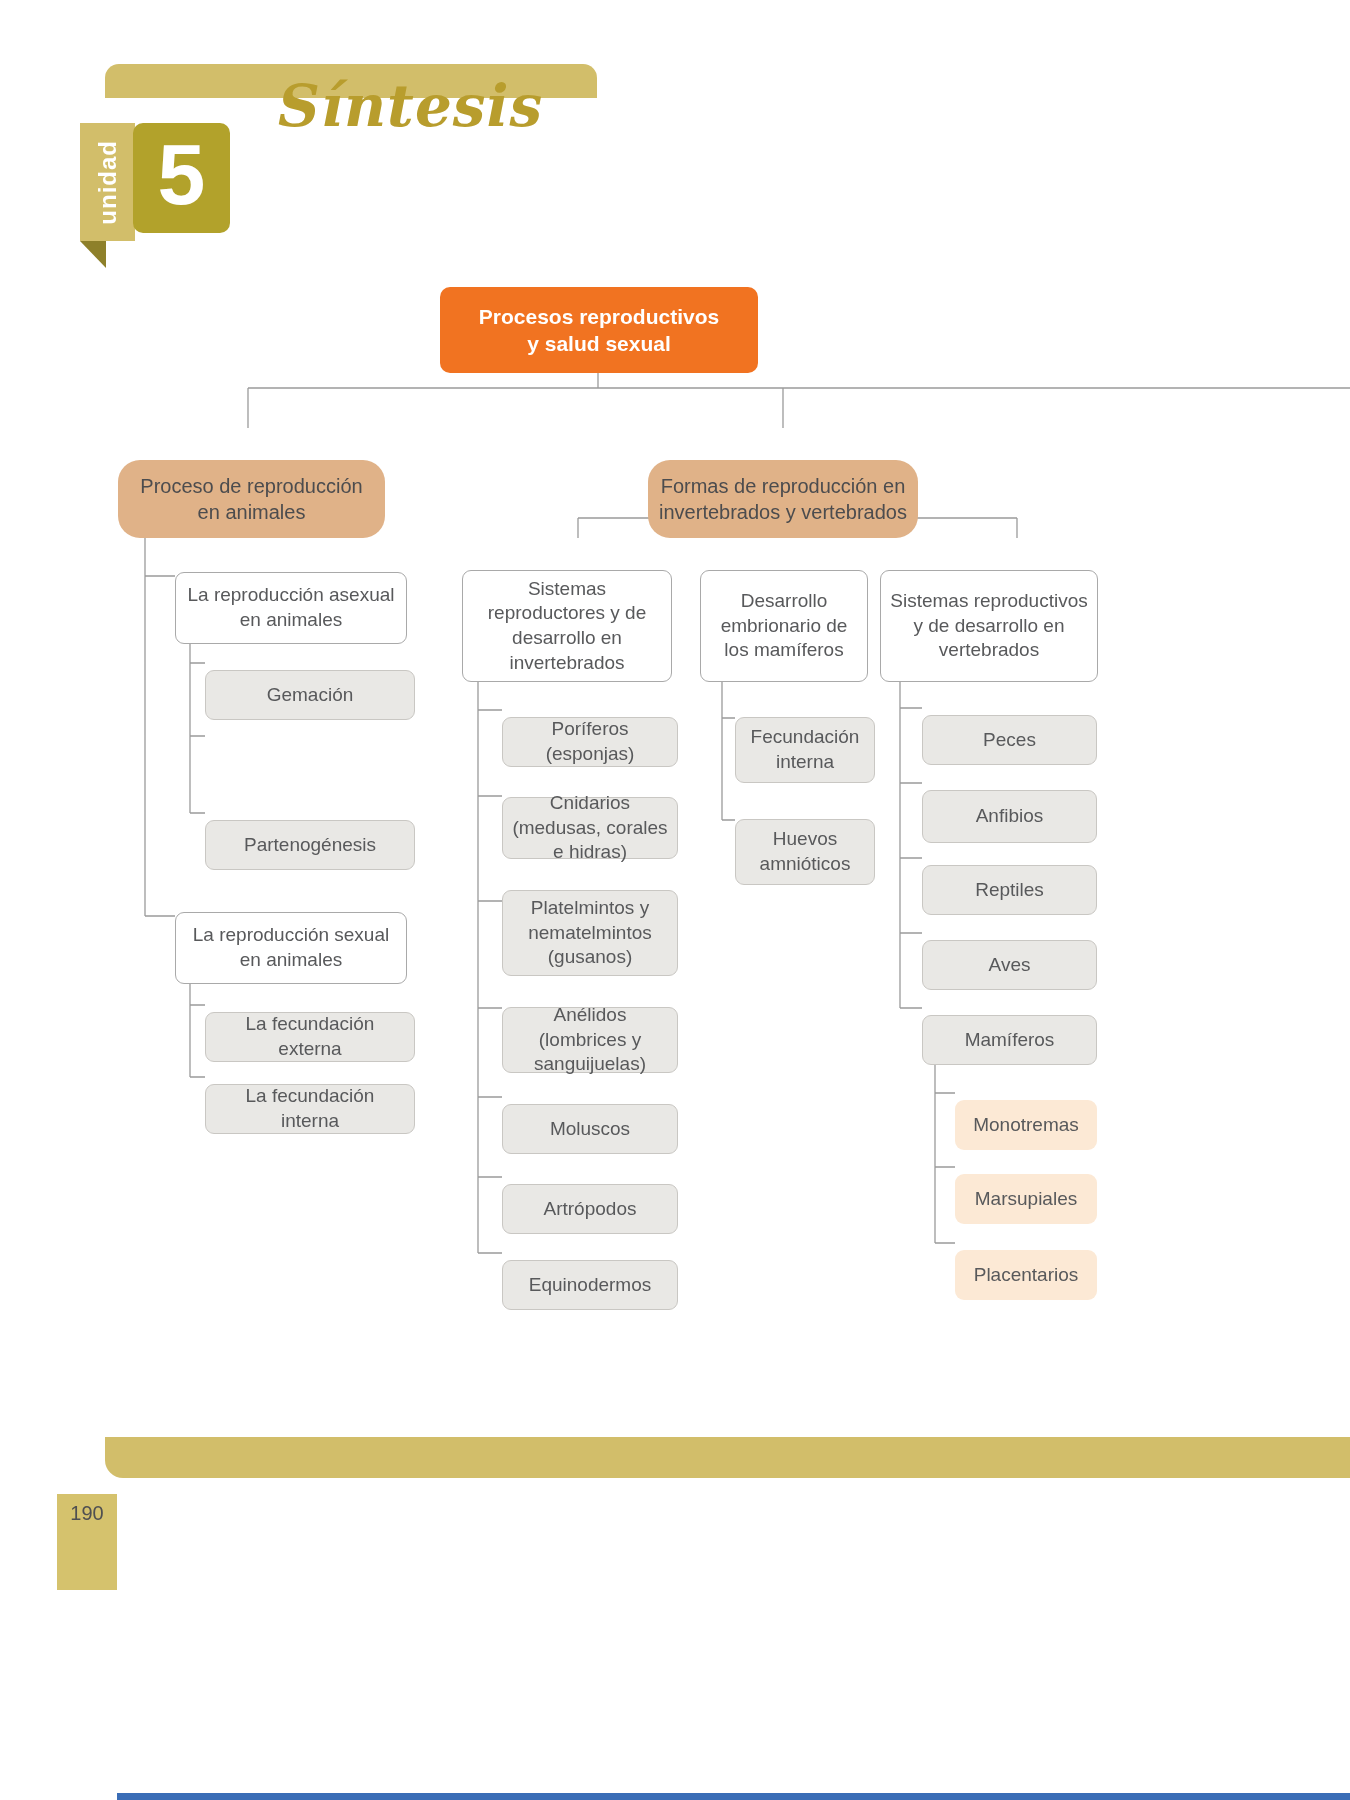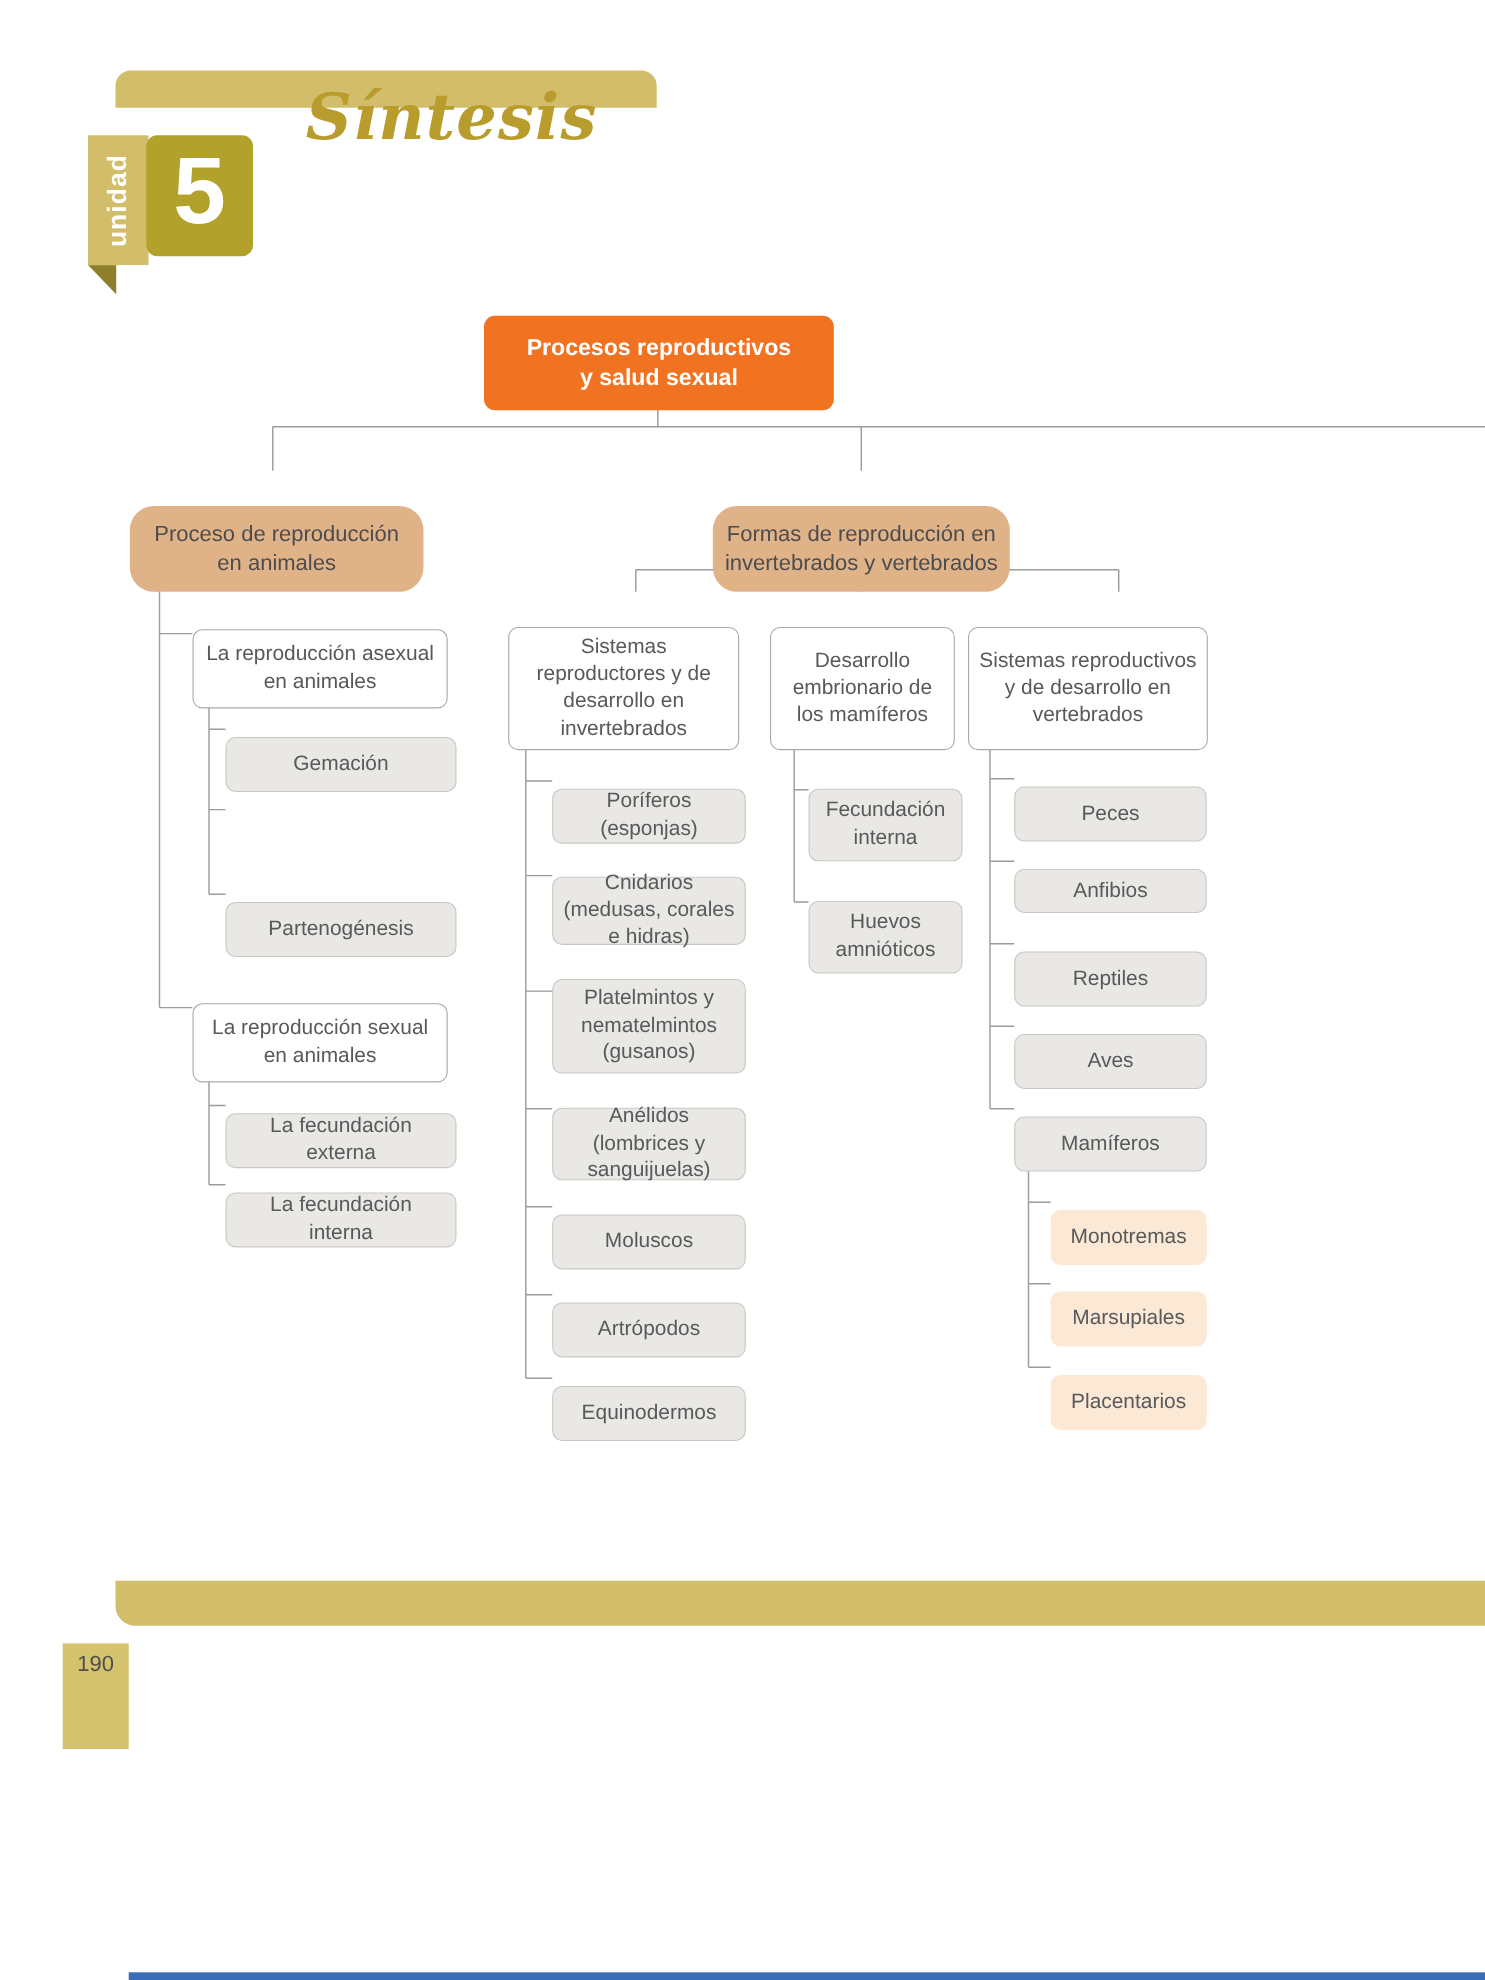--- a/index.html
+++ b/index.html
@@ -128,21 +128,21 @@
   <div class="node gray" style="left:502px;top:1072px;width:176px;height:50px">Moluscos</div>
   <div class="node gray" style="left:502px;top:1152px;width:176px;height:50px">Artrópodos</div>
   <div class="node gray" style="left:502px;top:1228px;width:176px;height:50px">Equinodermos</div>
 
   <div class="node white" style="left:700px;top:538px;width:168px;height:112px">Desarrollo embrionario de los mamíferos</div>
   <div class="node gray" style="left:735px;top:685px;width:140px;height:66px">Fecundación interna</div>
   <div class="node gray" style="left:735px;top:787px;width:140px;height:66px">Huevos amnióticos</div>
 
   <div class="node white" style="left:880px;top:538px;width:218px;height:112px">Sistemas reproductivos y de desarrollo en vertebrados</div>
   <div class="node gray" style="left:922px;top:683px;width:175px;height:50px">Peces</div>
-  <div class="node gray" style="left:922px;top:758px;width:175px;height:40px">Anfibios</div>
+  <div class="node gray" style="left:922px;top:758px;width:175px;height:53px">Anfibios</div>
   <div class="node gray" style="left:922px;top:833px;width:175px;height:50px">Reptiles</div>
   <div class="node gray" style="left:922px;top:908px;width:175px;height:50px">Aves</div>
   <div class="node gray" style="left:922px;top:983px;width:175px;height:50px">Mamíferos</div>
   <div class="node peach" style="left:955px;top:1068px;width:142px;height:50px">Monotremas</div>
   <div class="node peach" style="left:955px;top:1142px;width:142px;height:50px">Marsupiales</div>
   <div class="node peach" style="left:955px;top:1218px;width:142px;height:50px">Placentarios</div>
 
   <div class="footer-block">
     <span>190</span>
   </div>

